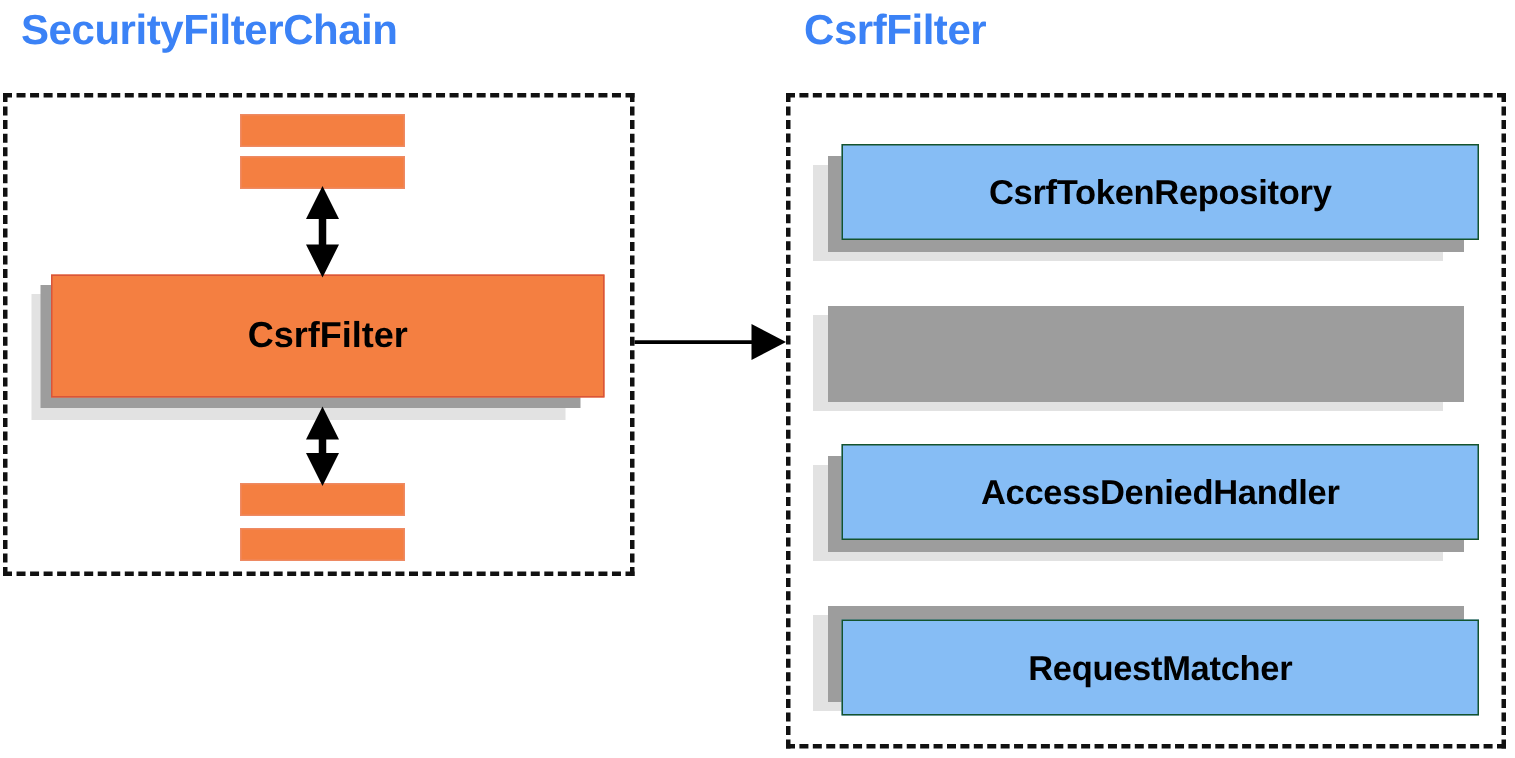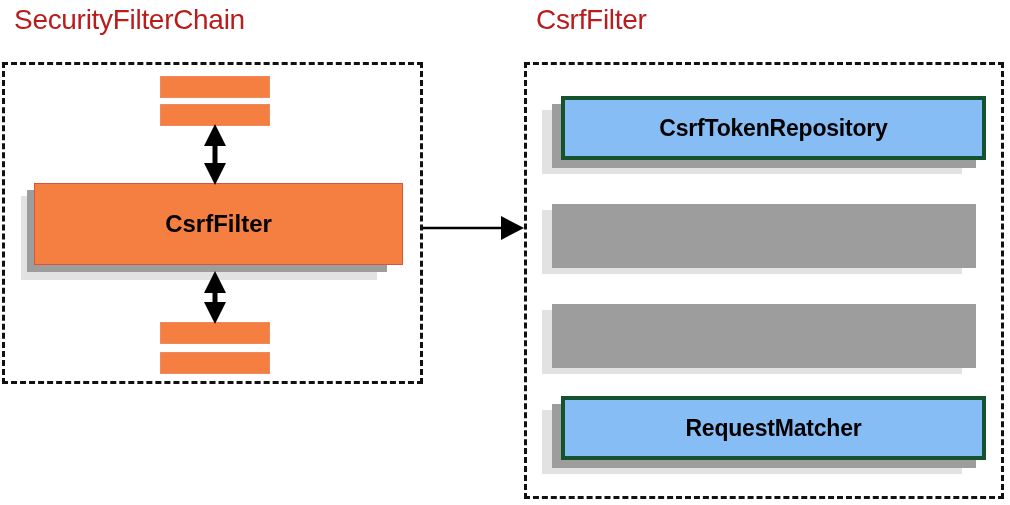--- a/index.html
+++ b/index.html
@@ -16,24 +16,24 @@
     width: 1010px;
     height: 505px;
     background: #ffffff;
     overflow: hidden;
   }
 
   
   .panel-title {
     position: absolute;
     font-family: "Liberation Sans", sans-serif;
-    font-weight: normal;
+    font-weight: bold;
     font-size: 28px;
     line-height: 32px;
-    color: #b91c1c;
+    color: #3b82f6;
     white-space: nowrap;
     letter-spacing: -0.3px;
   }
   #title-left  { left: 14px;  top: 4px; }
   #title-right { left: 536px; top: 4px; }
 
   
   .dashed-box {
     position: absolute;
     border: 3px dashed #111111;
@@ -76,21 +76,21 @@
     font-weight: bold;
     font-size: 24px;
     color: #000000;
     white-space: nowrap;
   }
 
   
   .blue-card {
     position: absolute;
     background: #86bdf5;
-    border: 4px solid #14532d;
+    border: 1px solid #14532d;
     box-sizing: border-box;
     display: flex;
     align-items: center;
     justify-content: center;
   }
   .blue-card .card-label {
     font-family: "Liberation Sans", sans-serif;
     font-weight: bold;
     font-size: 23px;
     color: #000000;
@@ -137,24 +137,27 @@
   <div class="shadow-near" style="left:552px; top:104px; width:424px; height:64px;"></div>
   <div class="blue-card" style="left:561px; top:96px; width:425px; height:64px;">
     <span class="card-label">CsrfTokenRepository</span>
   </div>
 
   <div class="shadow-far" style="left:542px; top:210px; width:420px; height:64px;"></div>
   <div class="shadow-near" style="left:552px; top:204px; width:424px; height:64px;"></div>
 
   <div class="shadow-far" style="left:542px; top:310px; width:420px; height:64px;"></div>
   <div class="shadow-near" style="left:552px; top:304px; width:424px; height:64px;"></div>
+  <div class="blue-card" style="left:561px; top:296px; width:425px; height:64px;">
+    <span class="card-label">AccessDeniedHandler</span>
+  </div>
 
   <div class="shadow-far" style="left:542px; top:410px; width:420px; height:64px;"></div>
   <div class="shadow-near" style="left:552px; top:404px; width:424px; height:64px;"></div>
-  <div class="blue-card" style="left:561px; top:396px; width:425px; height:64px;">
+  <div class="blue-card" style="left:561px; top:413px; width:425px; height:64px;">
     <span class="card-label">RequestMatcher</span>
   </div>
 
   <svg id="arrow-layer" viewBox="0 0 1010 505">
 
     <g>
       <line x1="215" y1="136" x2="215" y2="173" stroke="#000000" stroke-width="5"></line>
       <polygon points="215,124 204,146 226,146" fill="#000000"></polygon>
       <polygon points="215,185 204,163 226,163" fill="#000000"></polygon>
     </g>

